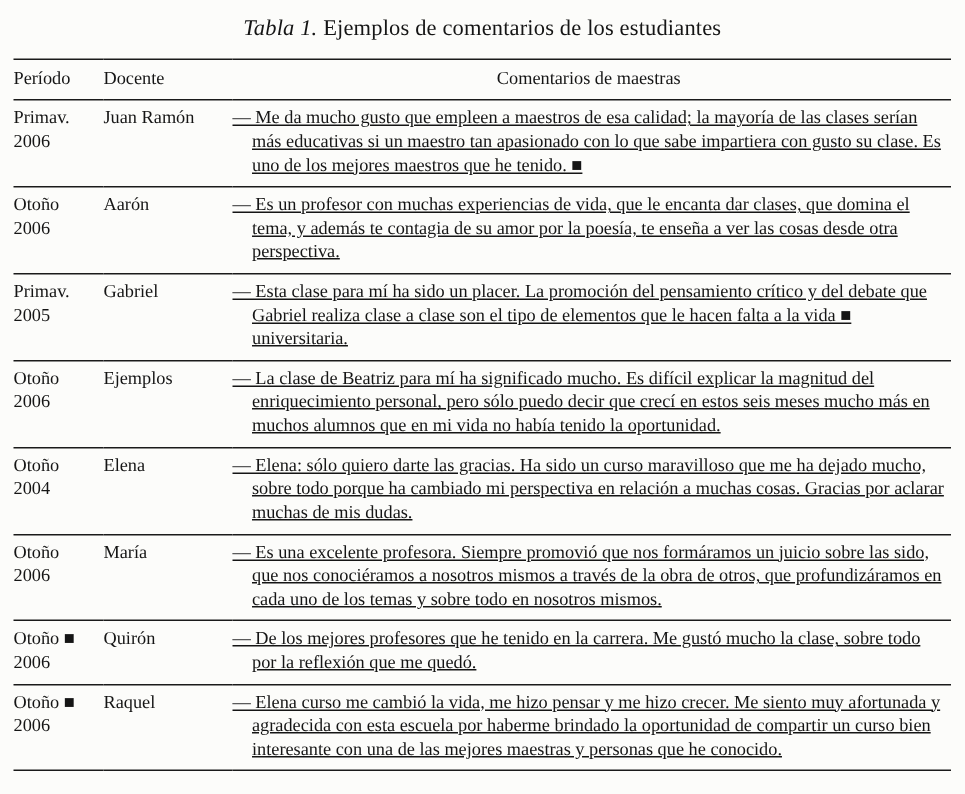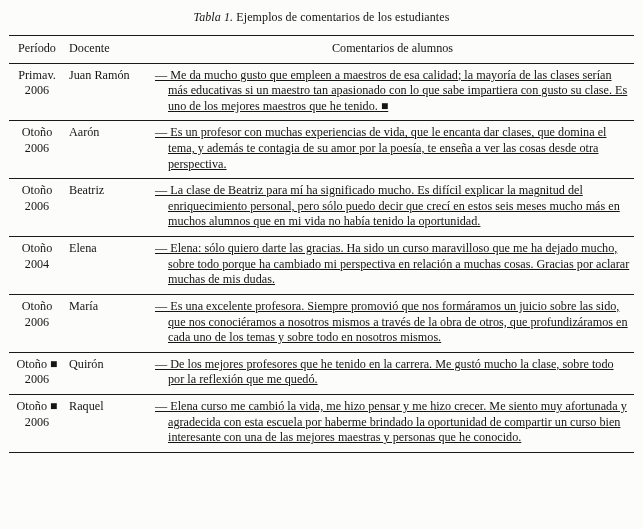--- a/index.html
+++ b/index.html
@@ -9,21 +9,21 @@
     background: #fcfcfa;
     font-family: "Liberation Serif", serif;
     color: #151515;
     overflow: hidden;
   }
   .page {
     padding: 7px 9px 0 9px;
   }
   .caption {
     text-align: center;
-    font-size: 12px;
+    font-size: 15px;
     line-height: 1.25;
     margin: 3px 0 10px 0;
     letter-spacing: 0.1px;
   }
   .caption .caption-label {
     font-style: italic;
   }
   table.comments {
     width: 100%;
     border-collapse: collapse;
@@ -41,21 +41,21 @@
   }
   thead th.col-comentarios {
     text-align: center;
   }
   tbody td {
     vertical-align: top;
     border-bottom: 1px solid #1a1a1a;
     padding: 4px 4px 6px 0;
     margin-left: 11px;
   }
-  .col-periodo  { width: 60px; text-align: center; }
+  .col-periodo  { width: 60px; }
   .col-docente  { width: 86px; }
   td.comment {
     padding-left: 13px;
     text-indent: -13px;
     text-decoration: underline;
   }
 </style>
 </head>
 <body>
 
@@ -63,37 +63,42 @@
 
   <div class="caption">
     <span class="caption-label">Tabla 1.</span><span> Ejemplos de comentarios de los estudiantes</span>
   </div>
 
   <table class="comments">
     <thead>
       <tr>
         <th class="col-periodo">Período</th>
         <th class="col-docente">Docente</th>
-        <th class="col-comentarios">Comentarios de alumnos</th>
+        <th class="col-comentarios">Comentarios de maestras</th>
       </tr>
     </thead>
     <tbody>
       <tr>
         <td class="col-periodo">Primav. 2006</td>
         <td class="col-docente">Juan Ramón</td>
         <td class="comment">— Me da mucho gusto que empleen a maestros de esa calidad; la mayoría de las clases serían más educativas si un maestro tan apasionado con lo que sabe impartiera con gusto su clase. Es uno de los mejores maestros que he tenido. ■</td>
       </tr>
       <tr>
         <td class="col-periodo">Otoño 2006</td>
         <td class="col-docente">Aarón</td>
         <td class="comment">— Es un profesor con muchas experiencias de vida, que le encanta dar clases, que domina el tema, y además te contagia de su amor por la poesía, te enseña a ver las cosas desde otra perspectiva.</td>
       </tr>
       <tr>
+        <td class="col-periodo">Primav. 2005</td>
+        <td class="col-docente">Gabriel</td>
+        <td class="comment">— Esta clase para mí ha sido un placer. La promoción del pensamiento crítico y del debate que Gabriel realiza clase a clase son el tipo de elementos que le hacen falta a la vida ■ universitaria.</td>
+      </tr>
+      <tr>
         <td class="col-periodo">Otoño 2006</td>
-        <td class="col-docente">Beatriz</td>
+        <td class="col-docente">Ejemplos</td>
         <td class="comment">— La clase de Beatriz para mí ha significado mucho. Es difícil explicar la magnitud del enriquecimiento personal, pero sólo puedo decir que crecí en estos seis meses mucho más en muchos alumnos que en mi vida no había tenido la oportunidad.</td>
       </tr>
       <tr>
         <td class="col-periodo">Otoño 2004</td>
         <td class="col-docente">Elena</td>
         <td class="comment">— Elena: sólo quiero darte las gracias. Ha sido un curso maravilloso que me ha dejado mucho, sobre todo porque ha cambiado mi perspectiva en relación a muchas cosas. Gracias por aclarar muchas de mis dudas.</td>
       </tr>
       <tr>
         <td class="col-periodo">Otoño 2006</td>
         <td class="col-docente">María</td>

